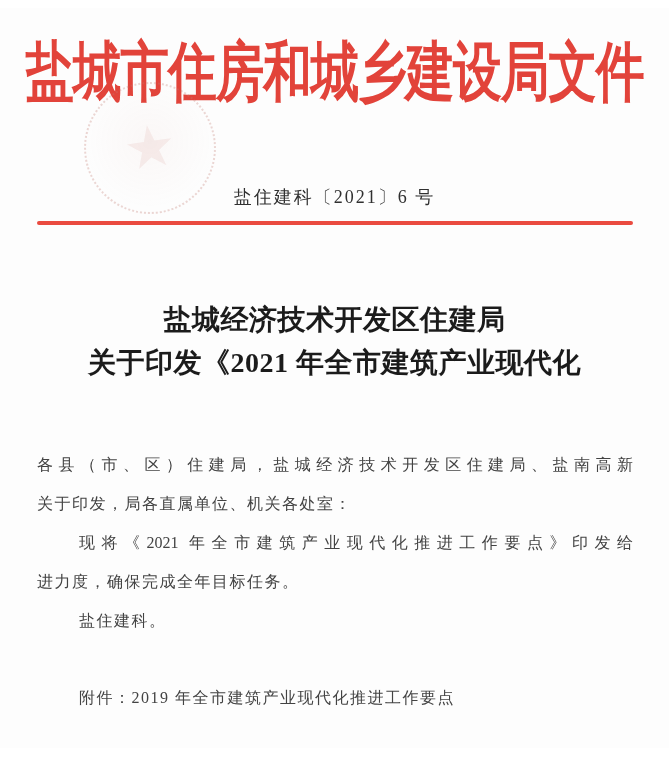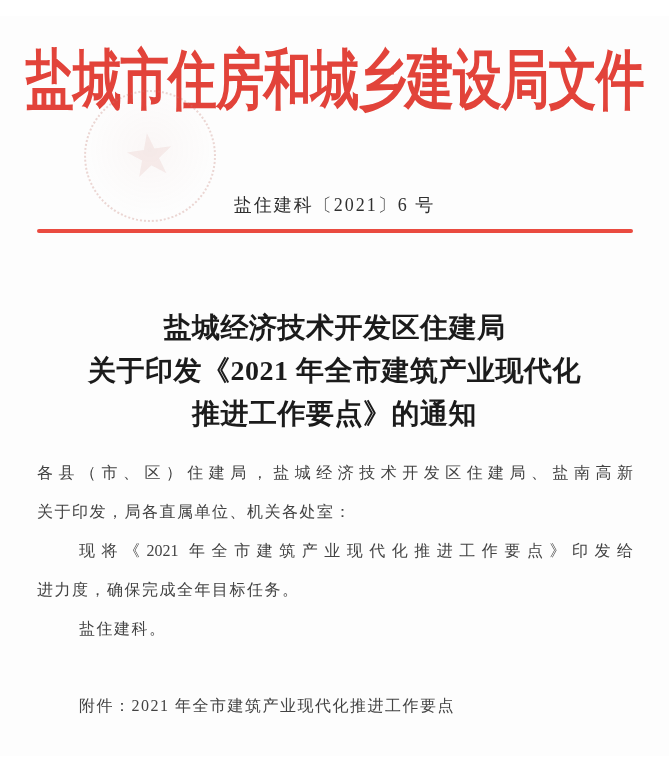--- a/index.html
+++ b/index.html
@@ -6,21 +6,21 @@
     --accent-red:#e2433a;
     --rule-red:#ea4b40;
     --title-ink:#1b1b1b;
     --body-ink:#434343;
     --paper:#fdfdfd;
   }
   html,body{margin:0;padding:0;background:#ffffff;}
   .page{
     position:relative;
     width:669px;height:740px;
-    margin:16px auto;
+    margin:8px auto;
     background:var(--paper);
     overflow:hidden;
     font-family:"Liberation Serif", serif;
   }
   
   .masthead{
     position:absolute;top:12px;left:0;right:0;height:104px;
     display:flex;align-items:center;justify-content:center;
   }
   .masthead-text{
@@ -99,25 +99,24 @@
     <span class="seal-star">★</span>
   </div>
 
   <div class="doc-number">盐住建科〔2021〕6 号</div>
 
   <div class="red-rule"></div>
 
   <div class="title-block">
     <div>盐城经济技术开发区住建局</div>
     <div>关于印发《2021 年全市建筑产业现代化</div>
-    <div>推进工作要点》的通知</div>
   </div>
 
   <div class="body-block">
     <p class="justify">各县（市、区）住建局，盐城经济技术开发区住建局、盐南高新</p>
     <p class="loose">关于印发，局各直属单位、机关各处室：</p>
     <p class="justify indent">现将《2021 年全市建筑产业现代化推进工作要点》印发给</p>
     <p class="loose">进力度，确保完成全年目标任务。</p>
     <p class="loose indent">盐住建科。</p>
-    <p class="attach indent">附件：2021 年全市建筑产业现代化推进工作要点</p>
+    <p class="attach indent">附件：2019 年全市建筑产业现代化推进工作要点</p>
   </div>
 
 </div>
 
 </body></html>

